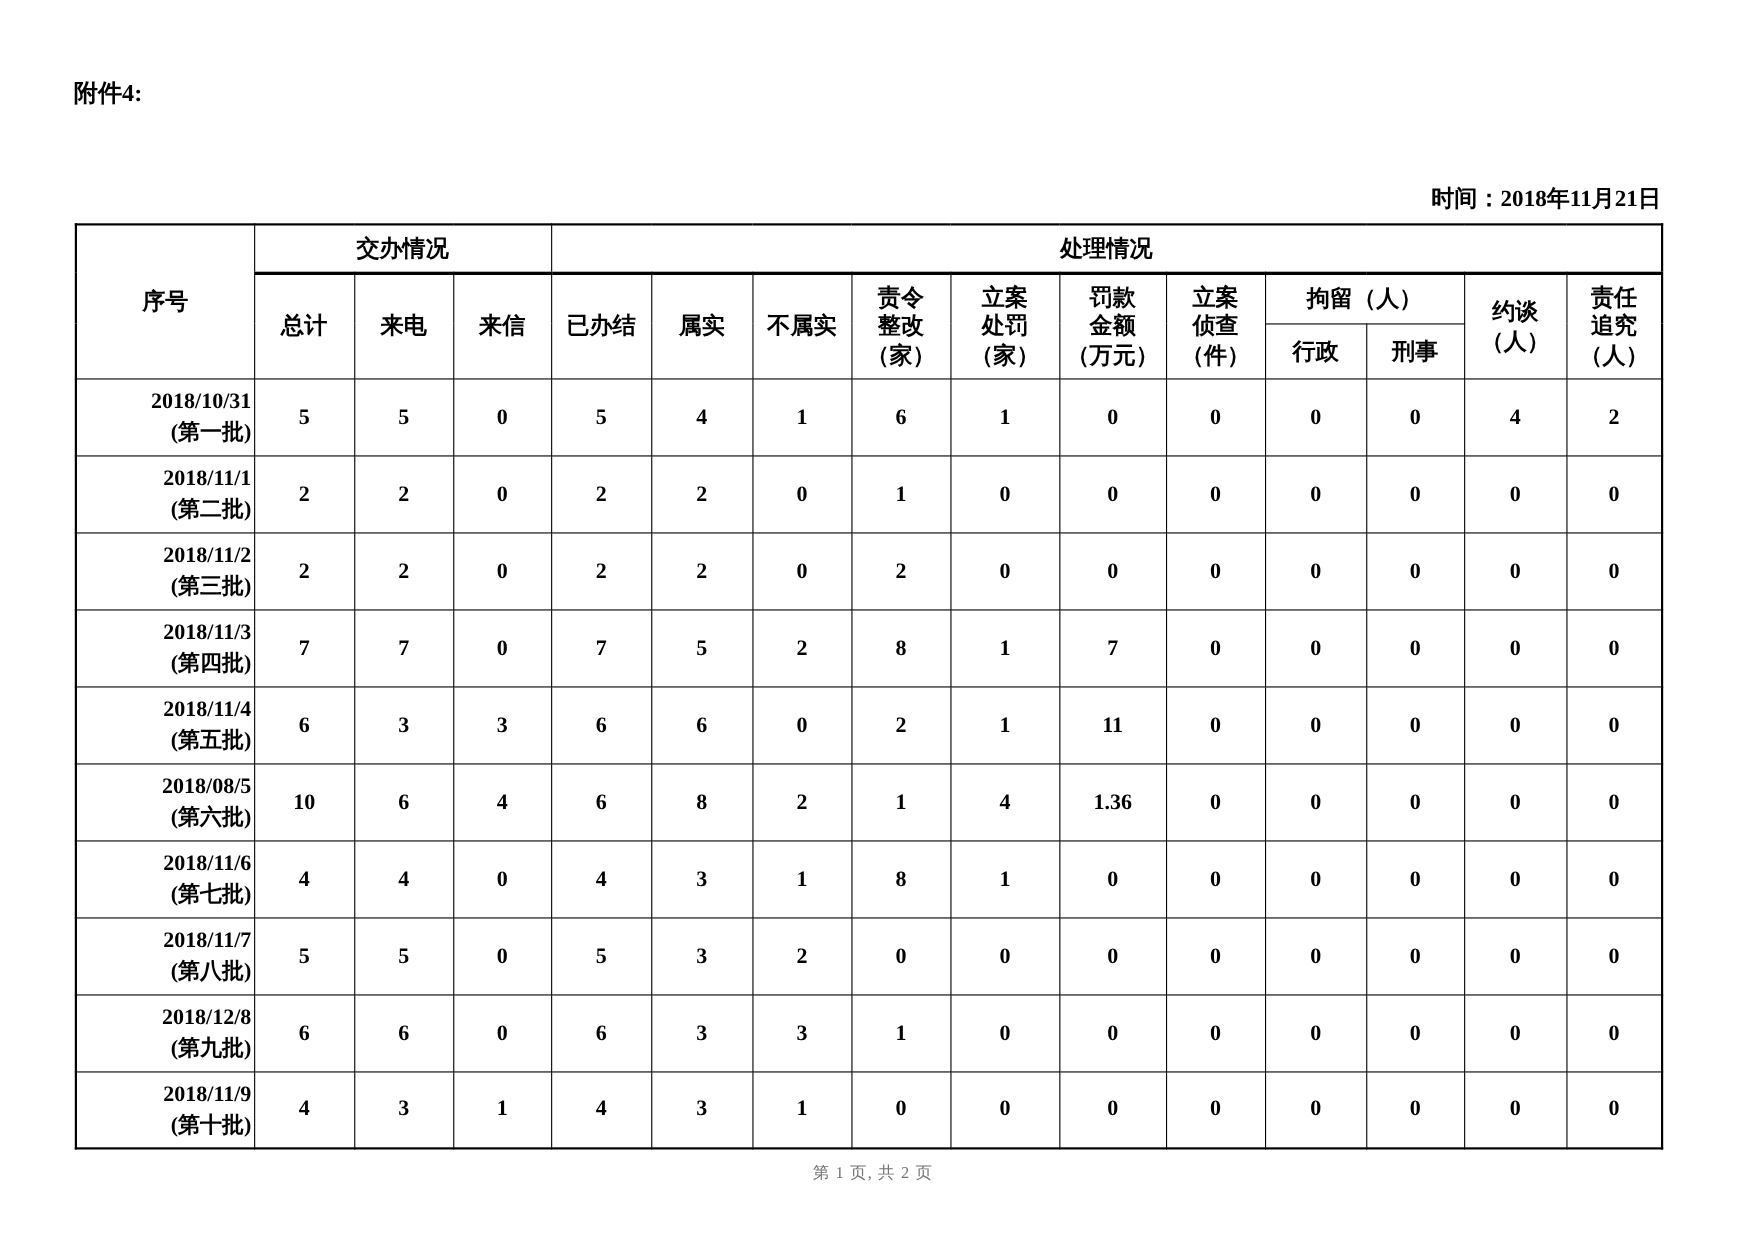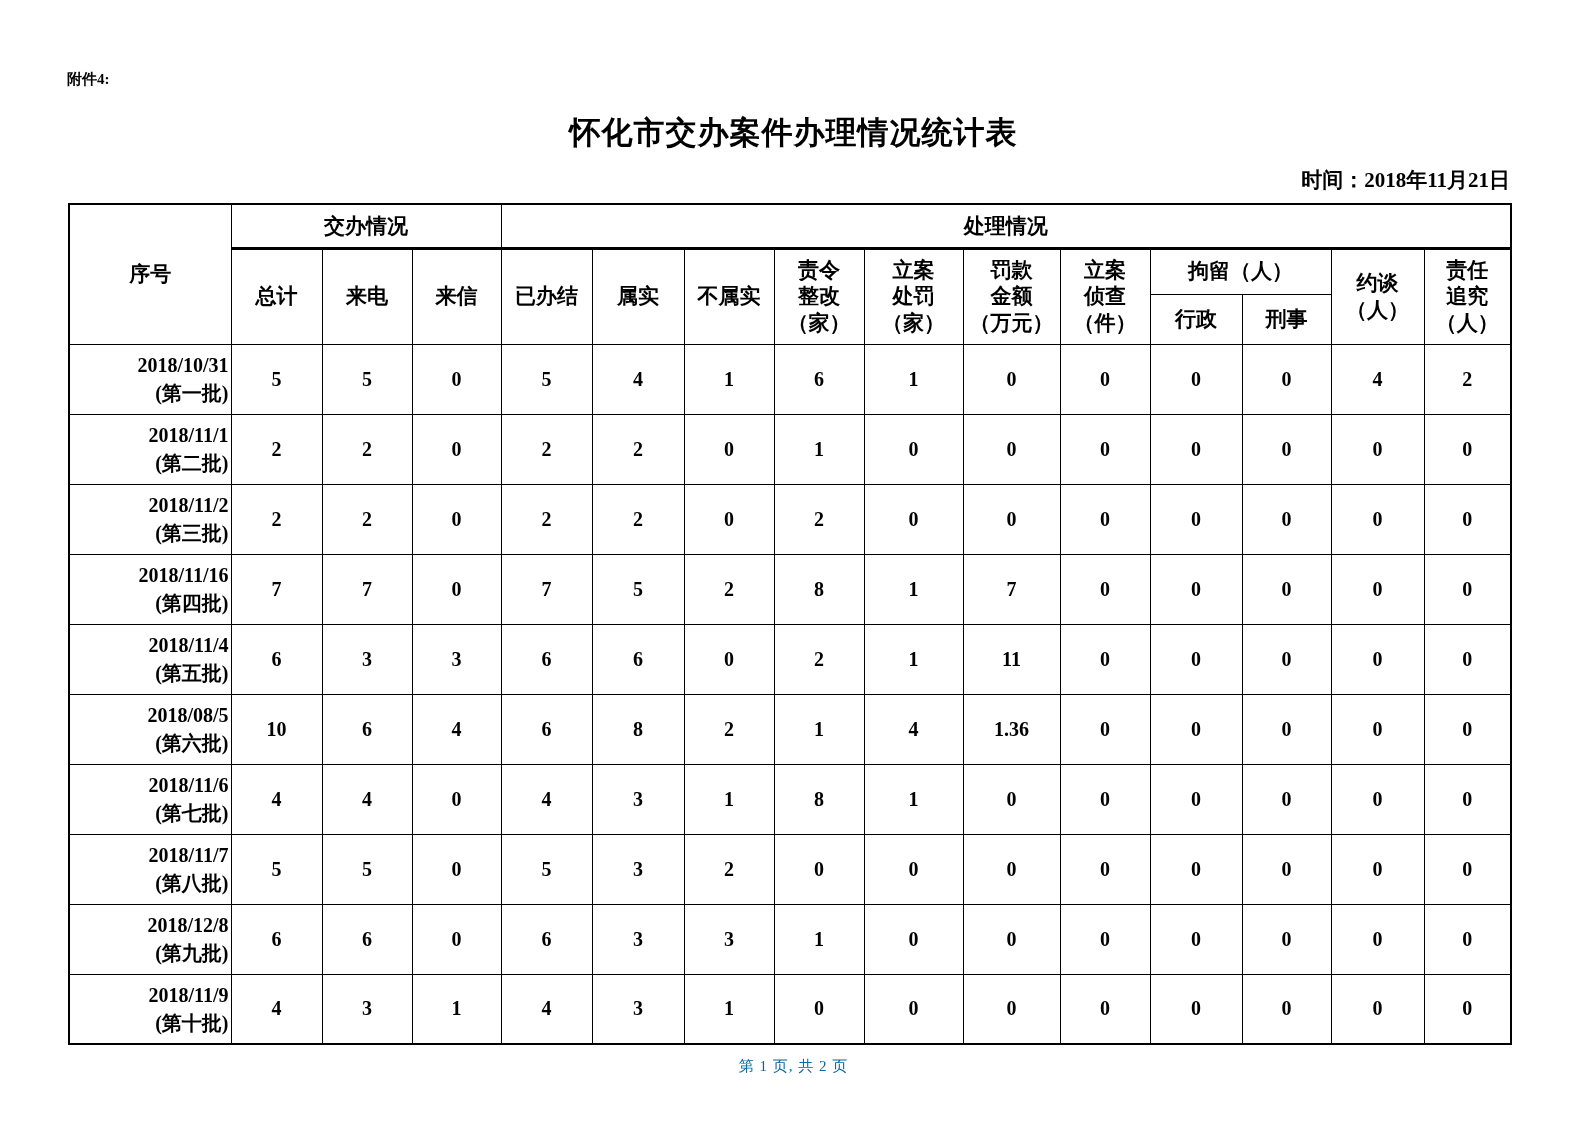--- a/index.html
+++ b/index.html
@@ -10,21 +10,21 @@
     height: 1122px;
     background: #ffffff;
     color: #000000;
     font-family: "Liberation Serif", "DejaVu Serif", serif;
     overflow: hidden;
   }
   .attachment {
     position: absolute;
     left: 67px;
     top: 70px;
-    font-size: 15px;
+    font-size: 22px;
     font-weight: 700;
   }
   .title {
     position: absolute;
     left: 0;
     top: 112px;
     width: 100%;
     text-align: center;
     font-size: 31px;
     font-weight: 700;
@@ -75,32 +75,31 @@
     font-size: 20px;
     font-weight: 600;
   }
   .footer {
     position: absolute;
     left: 0;
     top: 1057px;
     width: 100%;
     text-align: center;
     font-size: 15px;
-    color: #0369a1;
+    color: #737373;
     letter-spacing: 1px;
   }
 </style>
 </head>
 <body>
 
 <div class="page">
 
   <div class="attachment">附件4:</div>
 
-  <h1 class="title">怀化市交办案件办理情况统计表</h1>
 
   <div class="dateline">时间：2018年11月21日</div>
 
   <table class="stats">
     <colgroup>
       <col style="width:162px">
       <col style="width:91px">
       <col style="width:90px">
       <col style="width:89px">
       <col style="width:91px">
@@ -201,21 +200,21 @@
           <td class="num">2</td>
           <td class="num">0</td>
           <td class="num">0</td>
           <td class="num">0</td>
           <td class="num">0</td>
           <td class="num">0</td>
           <td class="num">0</td>
           <td class="num">0</td>
         </tr>
         <tr>
-          <td class="rowhead">2018/11/16
+          <td class="rowhead">2018/11/3
 (第四批)</td>
           <td class="num">7</td>
           <td class="num">7</td>
           <td class="num">0</td>
           <td class="num">7</td>
           <td class="num">5</td>
           <td class="num">2</td>
           <td class="num">8</td>
           <td class="num">1</td>
           <td class="num">7</td>

